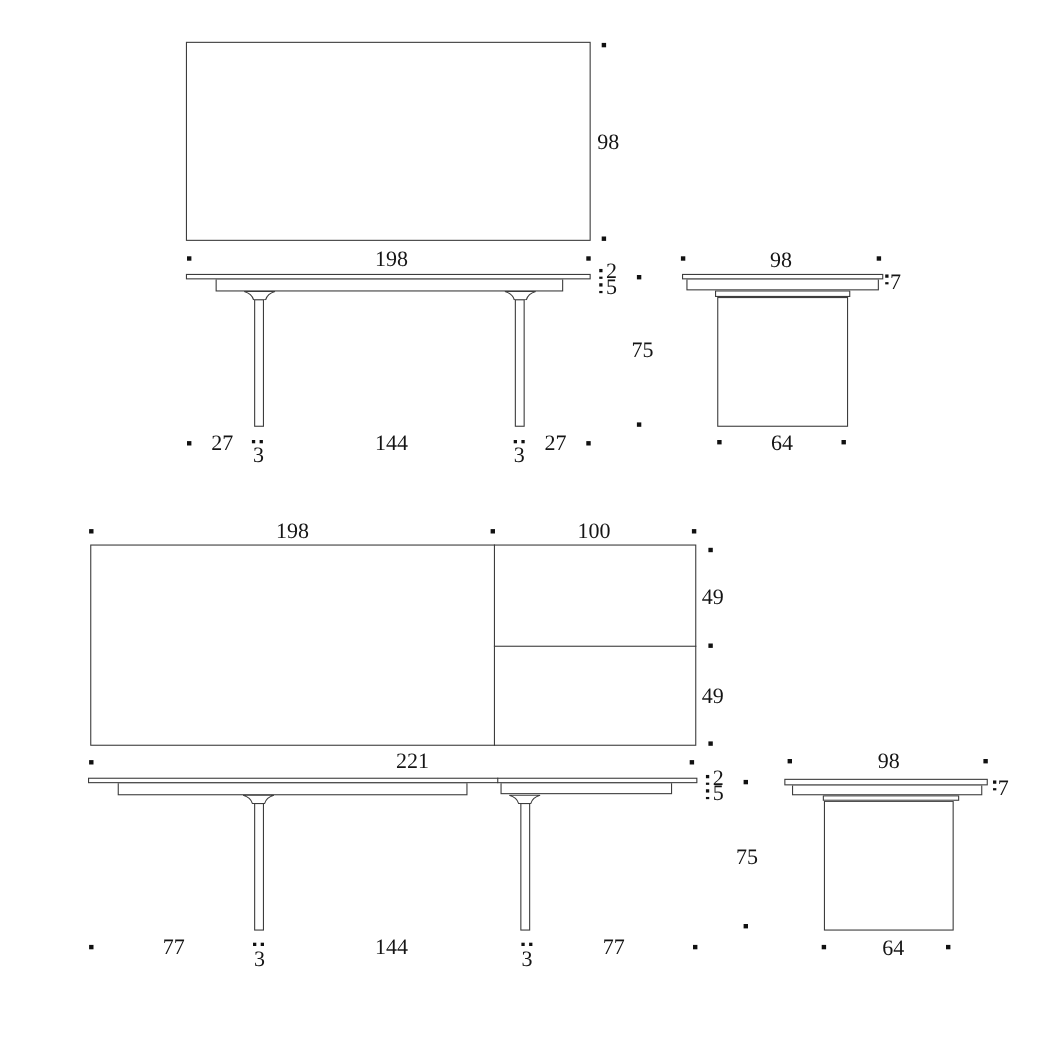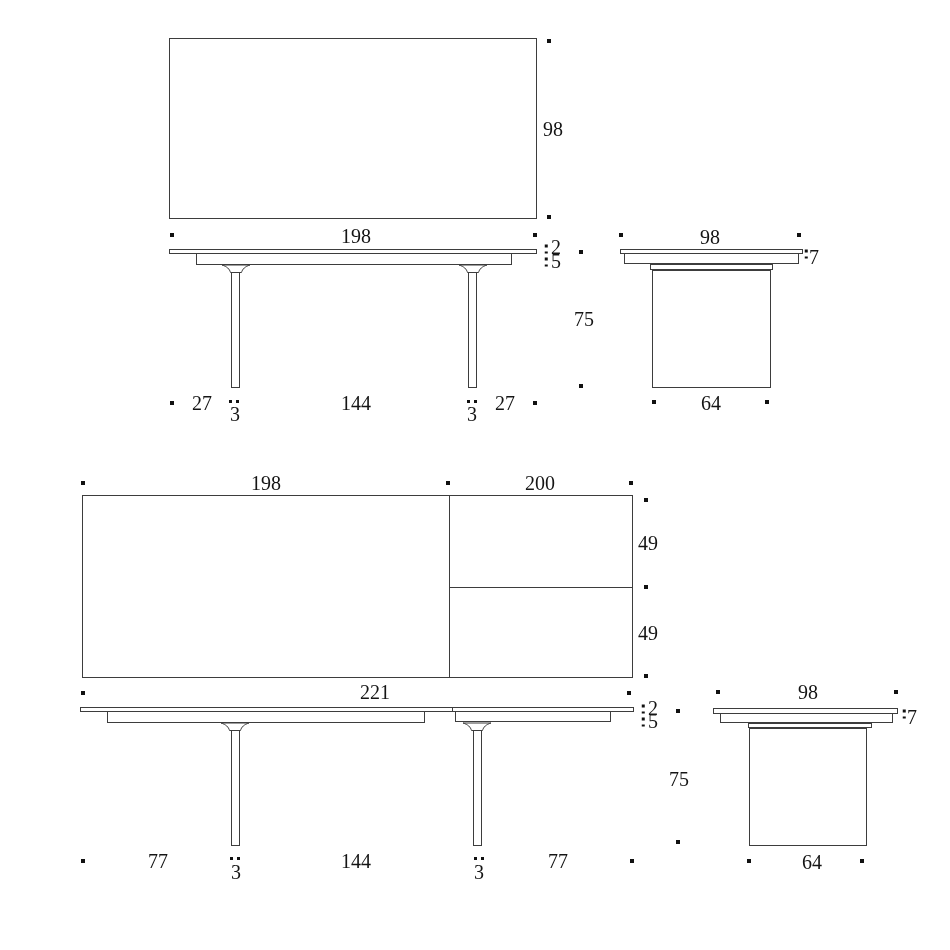--- a/index.html
+++ b/index.html
@@ -85,21 +85,21 @@
     <div class="dot" style="left:652px;top:400px;"></div>
     <span class="dim" style="left:711px;top:403px;">64</span>
     <div class="dot" style="left:765px;top:400px;"></div>
   </div>
 
   <div>
 
     <div class="dot" style="left:81px;top:481px;"></div>
     <span class="dim" style="left:266px;top:483px;">198</span>
     <div class="dot" style="left:446px;top:481px;"></div>
-    <span class="dim" style="left:540px;top:483px;">200</span>
+    <span class="dim" style="left:540px;top:483px;">100</span>
     <div class="dot" style="left:629px;top:481px;"></div>
 
     <div class="ln" style="left:82px;top:495px;width:551px;height:183px;"></div>
     <div class="vline" style="left:449px;top:495px;height:183px;"></div>
     <div class="hline" style="left:449px;top:587px;width:184px;"></div>
     <div class="dot" style="left:644px;top:498px;"></div>
     <span class="dim" style="left:648px;top:543px;">49</span>
     <div class="dot" style="left:644px;top:585px;"></div>
     <span class="dim" style="left:648px;top:633px;">49</span>
     <div class="dot" style="left:644px;top:674px;"></div>

